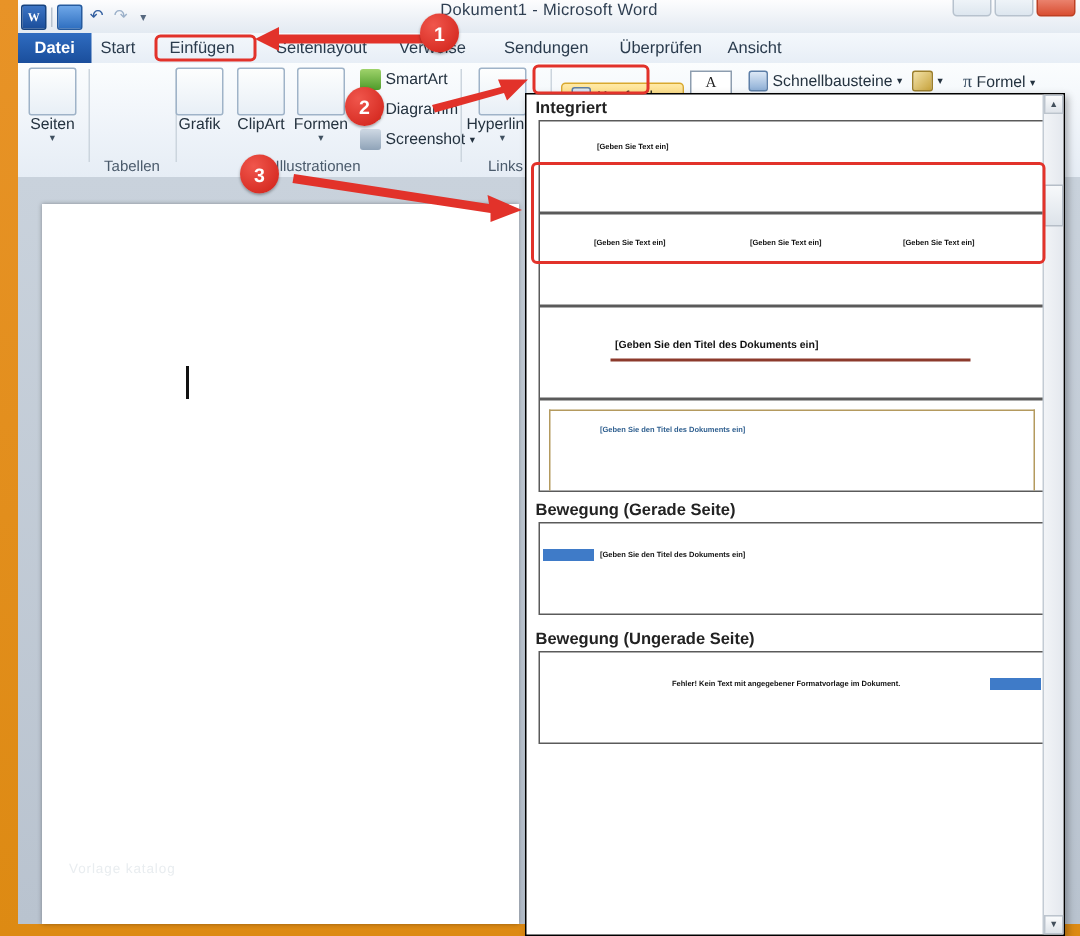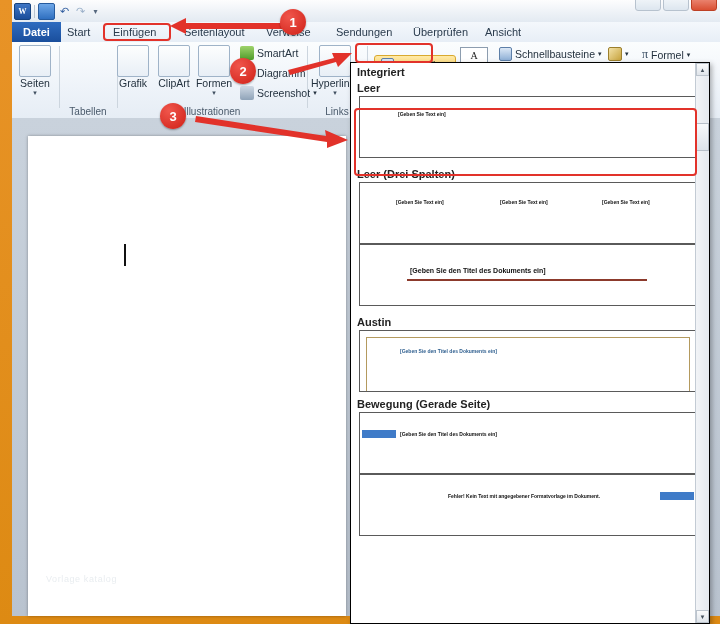--- a/index.html
+++ b/index.html
@@ -102,20 +102,21 @@
 
   <div class="titlebar">
     <div class="qat">
       <span class="ico w-logo">W</span>
       <span class="qat-sep"></span>
       <span class="ico save-ico"></span>
       <span class="arrow-ico">↶</span>
       <span class="arrow-ico arrow-dim">↷</span>
       <span class="qat-more">▾</span>
     </div>
+    <div class="title-text">Dokument1 - Microsoft Word</div>
     <div class="wincontrols">
       <span class="wc"></span>
       <span class="wc"></span>
       <span class="wc close"></span>
     </div>
   </div>
 
   <div class="tabstrip">
     <span class="tab datei" style="left:0">Datei</span>
     <span class="tab" style="left:46px">Start</span>
@@ -215,49 +216,47 @@
   <div class="docarea">
     <div class="page">
       <div class="caret"></div>
       <div class="watermark">Vorlage katalog</div>
     </div>
   </div>
 
   <div class="gallery">
     <div class="gsection">Integriert</div>
 
-    <div class="gitem-label">Leer</div>
     <div class="gthumb" style="height:62px">
       <span class="ph" style="left:38px;top:14px">[Geben Sie Text ein]</span>
     </div>
 
-    <div class="gitem-label" style="margin-top:8px">Leer (Drei Spalten)</div>
     <div class="gthumb" style="height:62px">
       <span class="ph" style="left:36px;top:16px">[Geben Sie Text ein]</span>
       <span class="ph" style="left:140px;top:16px">[Geben Sie Text ein]</span>
       <span class="ph" style="left:242px;top:16px">[Geben Sie Text ein]</span>
     </div>
 
     <div class="gthumb" style="height:62px">
       <span class="ph" style="left:50px;top:22px;font-size:7px">[Geben Sie den Titel des Dokuments ein]</span>
       <span style="position:absolute;left:47px;top:34px;width:240px;height:2px;background:#8c3a2c"></span>
     </div>
 
-    <div class="gitem-label" style="margin-top:8px">Austin</div>
     <div class="gthumb" style="height:62px">
       <span style="position:absolute;left:6px;top:6px;right:6px;bottom:0;border:1px solid #b49a5e;border-bottom:none"></span>
       <span class="ph" style="left:40px;top:17px;color:#2f5f8f">[Geben Sie den Titel des Dokuments ein]</span>
     </div>
 
     <div class="gitem-label" style="margin-top:4px">Bewegung (Gerade Seite)</div>
     <div class="gthumb" style="height:62px">
       <span style="position:absolute;left:2px;top:17px;width:34px;height:8px;background:#3f7bc8"></span>
       <span class="ph" style="left:40px;top:18px">[Geben Sie den Titel des Dokuments ein]</span>
     </div>
 
+    <div class="gitem-label" style="margin-top:8px">Bewegung (Ungerade Seite)</div>
     <div class="gthumb" style="height:62px">
       <span class="ph" style="left:88px;top:18px">Fehler! Kein Text mit angegebener Formatvorlage im Dokument.</span>
       <span style="position:absolute;right:2px;top:17px;width:34px;height:8px;background:#3f7bc8"></span>
     </div>
 
     <div class="gscroll">
       <div class="sbtn">▲</div>
       <div class="sthumb"></div>
       <div class="sbtn" style="position:absolute;bottom:0;left:0">▼</div>
     </div>

